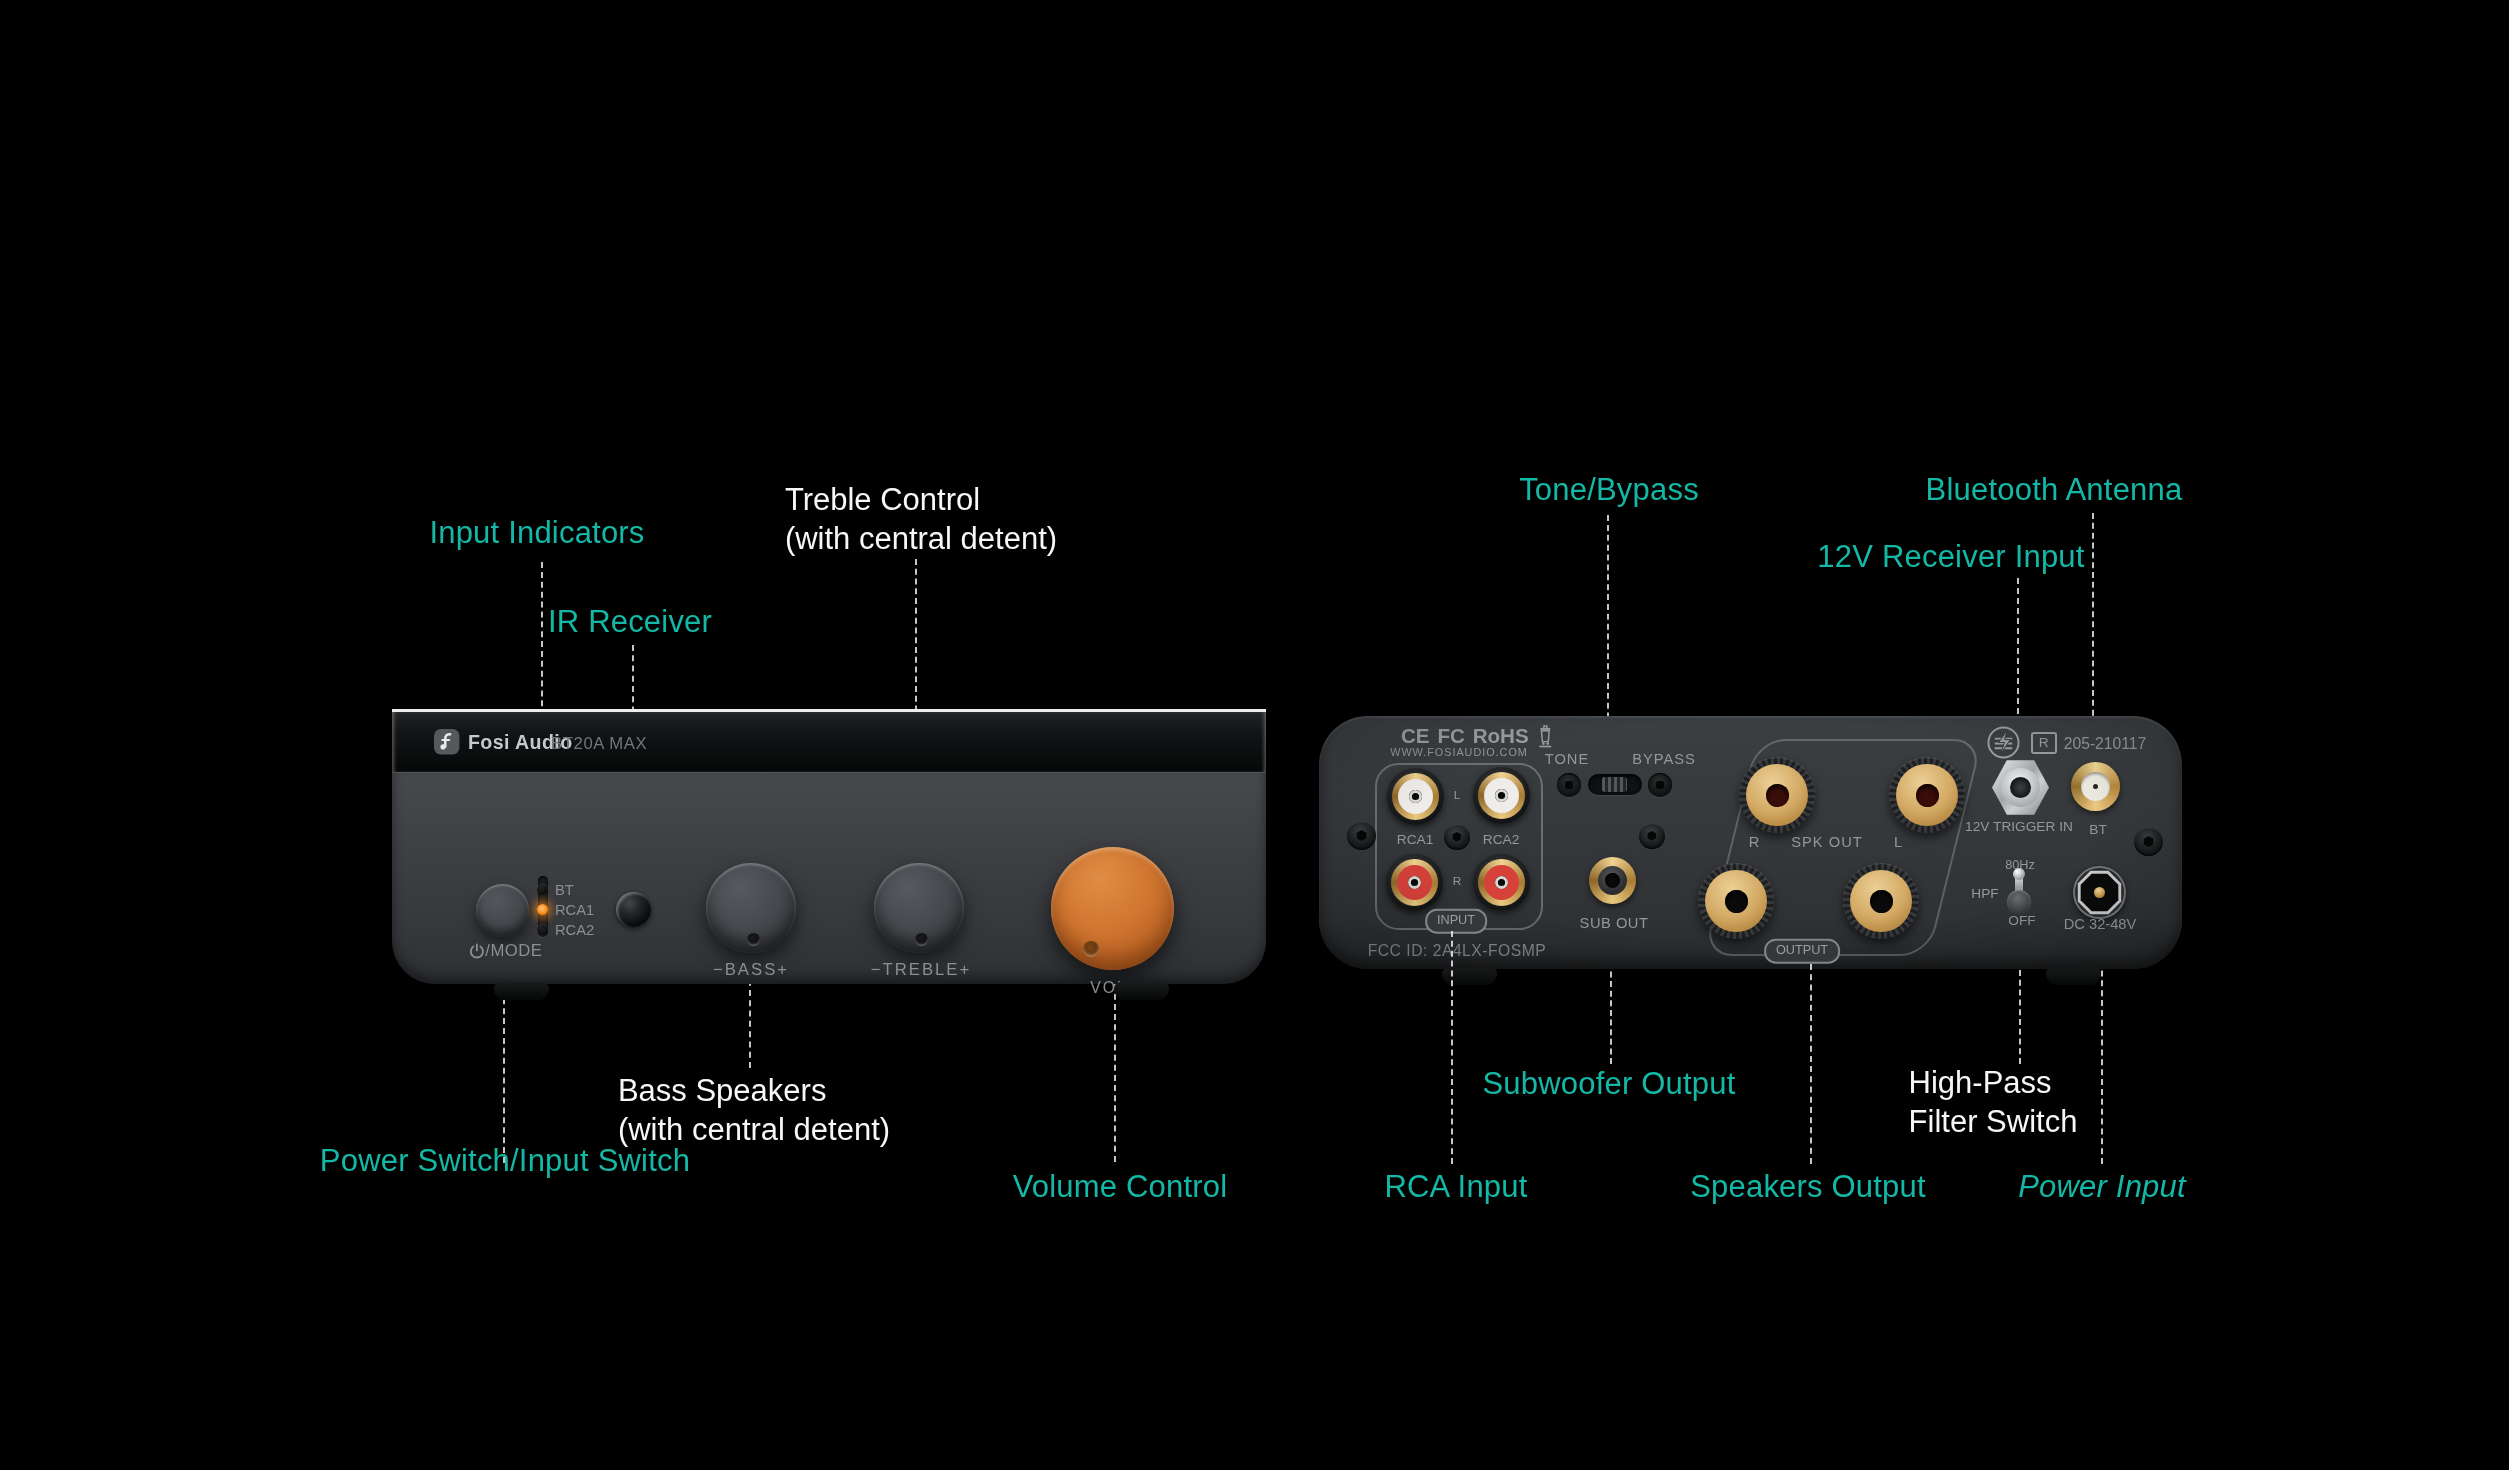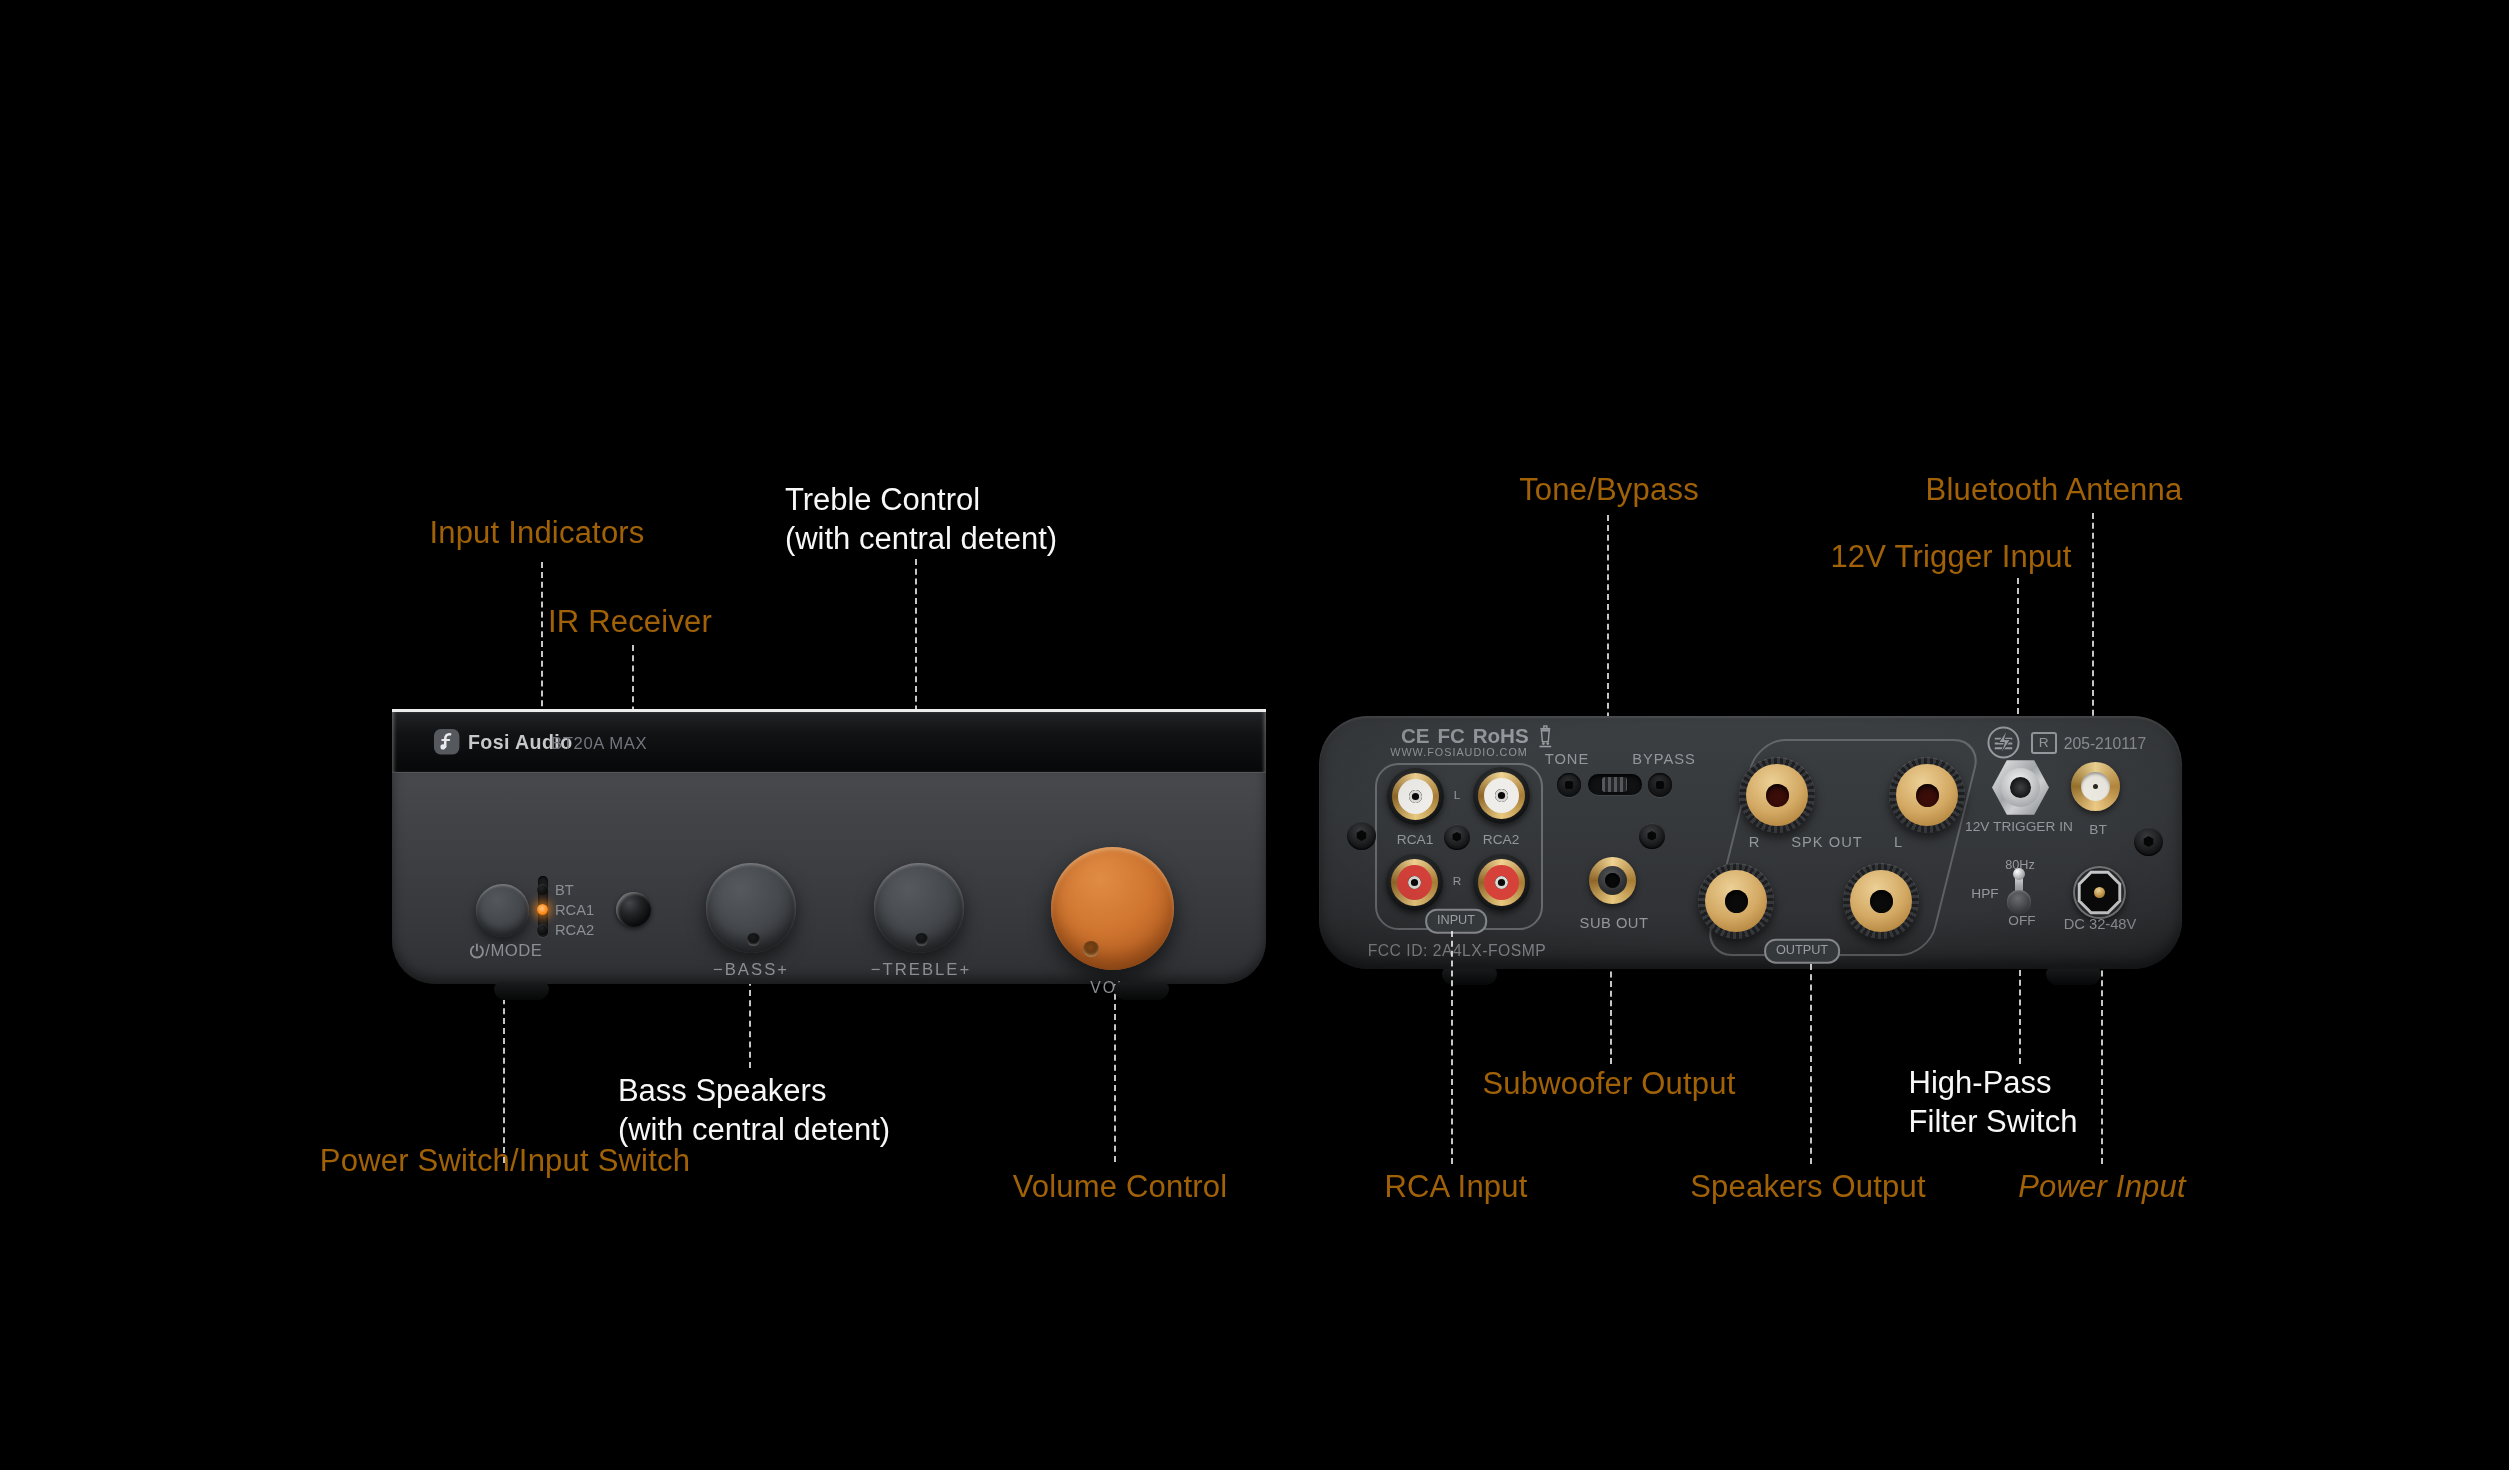--- a/index.html
+++ b/index.html
@@ -1,20 +1,20 @@
 <!DOCTYPE html>
 <html><head>
 <meta charset="utf-8">
 <style>
   html,body { margin:0; padding:0; background:#000; }
   body { width:2509px; height:1470px; position:relative; overflow:hidden;
          font-family:"Liberation Sans", sans-serif; }
   .abs { position:absolute; }
   .ct  { position:absolute; transform:translate(-50%,-50%); white-space:nowrap; }
-  .callout  { font-size:31px; color:#a16207; letter-spacing:0.2px; }
+  .callout  { font-size:31px; color:#14b8a6; letter-spacing:0.2px; }
   .callout2 { font-size:31px; color:#f7f7f7; text-align:left; line-height:39px; white-space:nowrap; }
   .vdash { position:absolute; width:0; border-left:2.9px dashed rgba(242,242,242,.82); }
 
   
   .front-device { position:absolute; left:392px; top:709px; width:874px; height:276px; }
   .front-top { position:absolute; left:0; top:0; width:874px; height:63px;
 m               border-radius:45px 45px 0 0 / 39px 39px 0 0;
                background:linear-gradient(180deg,#222326 0%,#121315 35%,#060707 100%);
                border-top:3.9px solid #ededee; box-sizing:border-box;
                box-shadow:inset 3.9px 0 3.9px -2px rgba(255,255,255,.3), inset -3.9px 0 3.9px -2px rgba(255,255,255,.3); }
@@ -133,21 +133,21 @@
 <body>
 
 <div class="ct callout" style="left:537px; top:533px;">Input Indicators</div>
 <div class="ct callout" style="left:630px; top:622px;">IR Receiver</div>
 <div class="ct callout2" style="left:921px; top:519px;">
   <div>Treble Control</div>
   <div>(with central detent)</div>
 </div>
 <div class="ct callout" style="left:1609px; top:490px;">Tone/Bypass</div>
 <div class="ct callout" style="left:2054px; top:490px;">Bluetooth Antenna</div>
-<div class="ct callout" style="left:1951px; top:557px;">12V Trigger Input</div>
+<div class="ct callout" style="left:1951px; top:557px;">12V Receiver Input</div>
 <div class="ct callout2" style="left:754px; top:1110px;">
   <div>Bass Speakers</div>
   <div>(with central detent)</div>
 </div>
 <div class="ct callout" style="left:505px; top:1161px;">Power Switch/Input Switch</div>
 <div class="ct callout" style="left:1120px; top:1187px;">Volume Control</div>
 <div class="ct callout" style="left:1609px; top:1084px;">Subwoofer Output</div>
 <div class="ct callout2" style="left:1993px; top:1102px;">
   <div>High-Pass</div>
   <div>Filter Switch</div>

